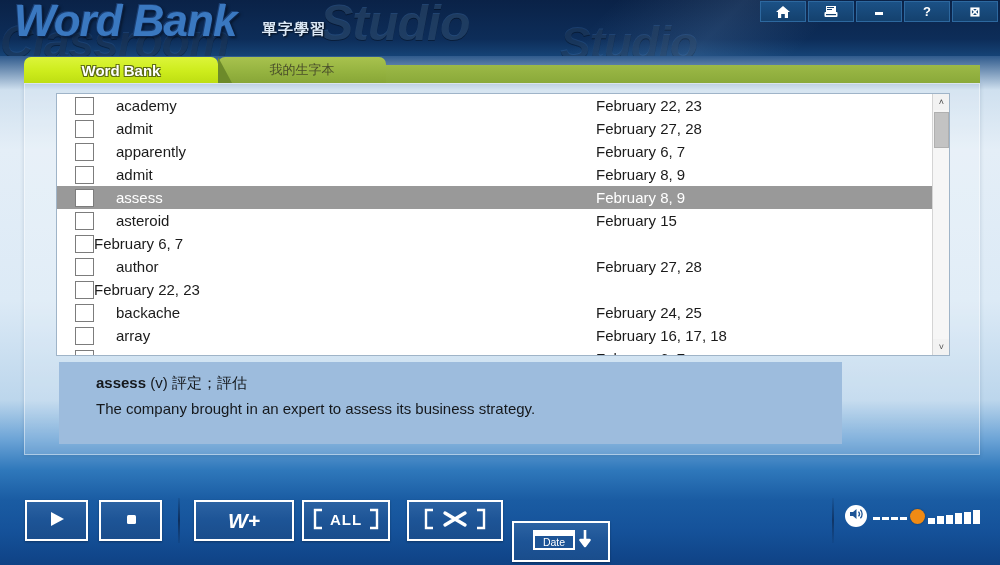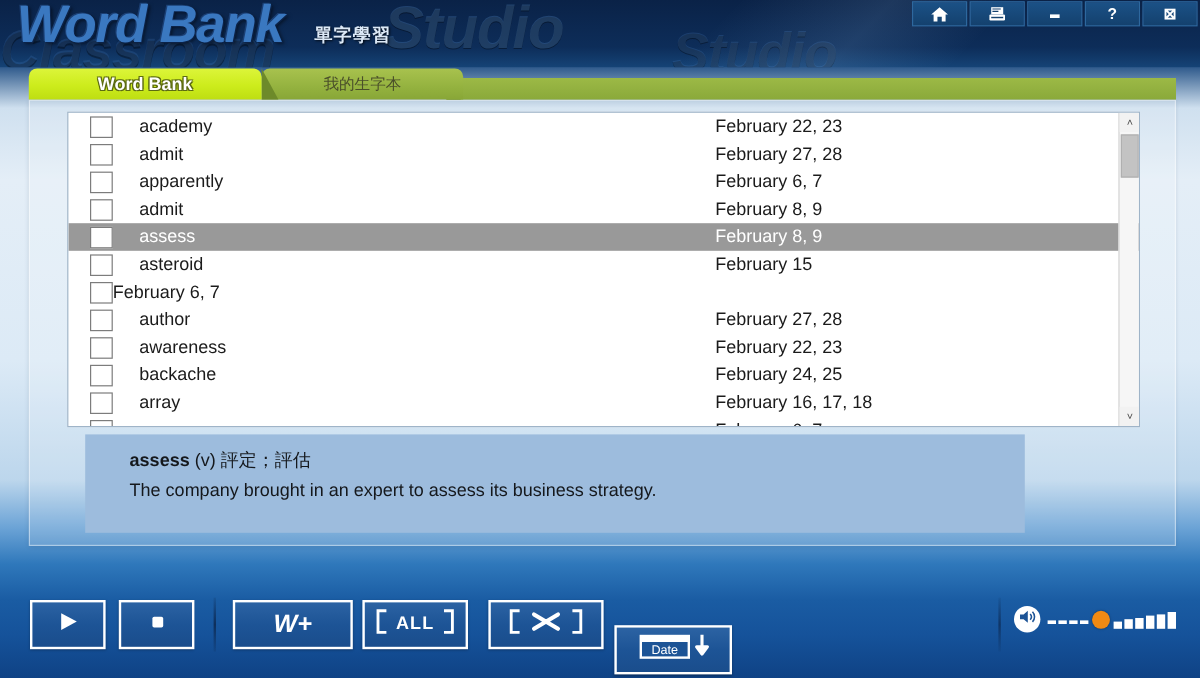--- a/index.html
+++ b/index.html
@@ -145,21 +145,21 @@
     background: #f2f2f2;
   }
   .vs-arrow.up { top: 0; }
   .vs-arrow.down { bottom: 0; }
   .vs-thumb {
     position: absolute; left: 1px; top: 18px; width: 15px; height: 36px;
     background: #c3c3c3; border: 1px solid #b0b0b0; cursor: pointer;
   }
 
   .defbox {
-    position: absolute; left: 46px; top: 278px; width: 783px; height: 82px;
+    position: absolute; left: 34px; top: 278px; width: 783px; height: 82px;
     background: #9dbcdd;
     padding: 12px 0 0 37px;
     color: #15181c;
   }
   .defline1 { font-size: 15px; margin-bottom: 7px; }
   .defline1 .hw { font-weight: bold; }
   .defline2 { font-size: 15px; }
   .tbtn {
     position: absolute; top: 500px; height: 41px;
     background: linear-gradient(180deg,#2c63a3 0%, #1d5496 50%, #1a4d8c 100%);
@@ -297,21 +297,20 @@
             <div class="cb"></div>
             <div class="date">February 6, 7</div>
           </div>
           <div class="row">
             <div class="cb"></div>
             <div class="word">author</div>
             <div class="date">February 27, 28</div>
           </div>
           <div class="row">
             <div class="cb"></div>
-            <div class="word">awareness</div>
             <div class="date">February 22, 23</div>
           </div>
           <div class="row">
             <div class="cb"></div>
             <div class="word">backache</div>
             <div class="date">February 24, 25</div>
           </div>
           <div class="row">
             <div class="cb"></div>
             <div class="word">array</div>

